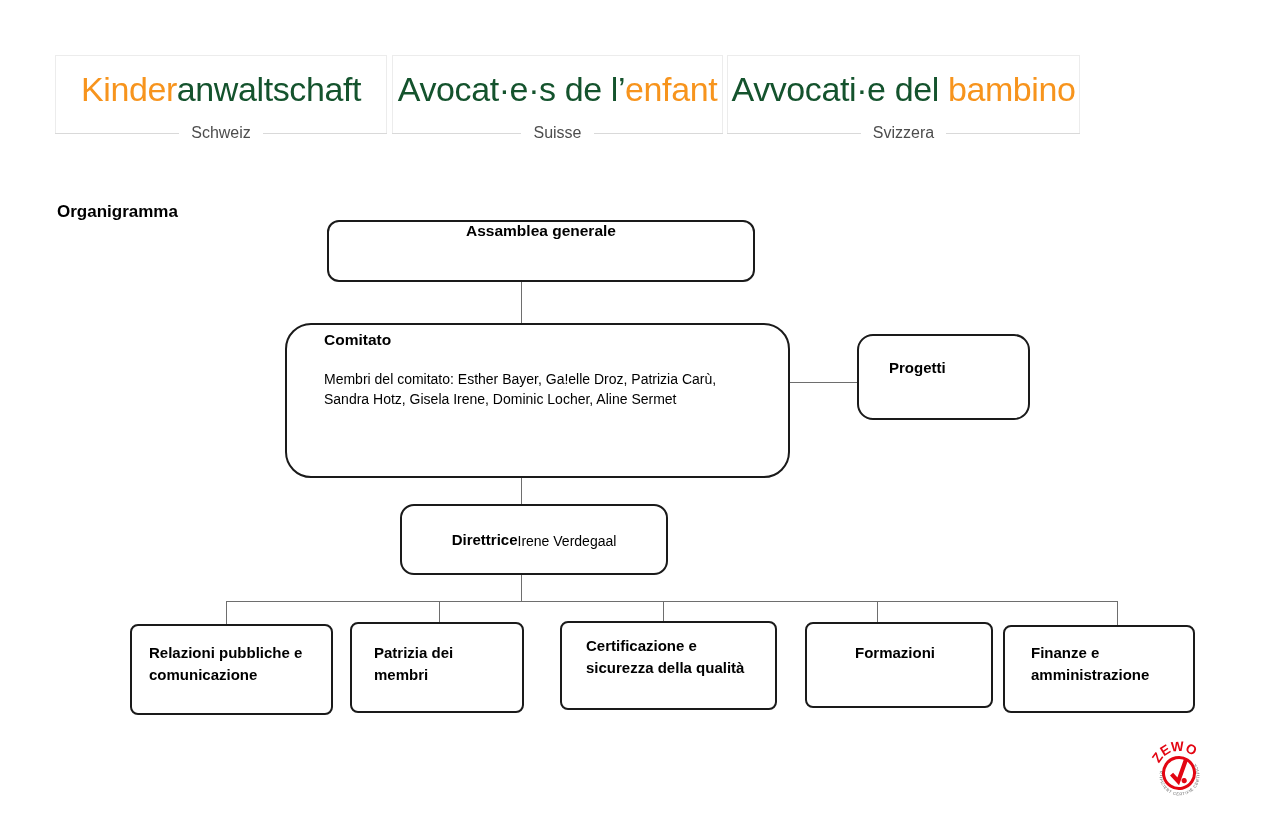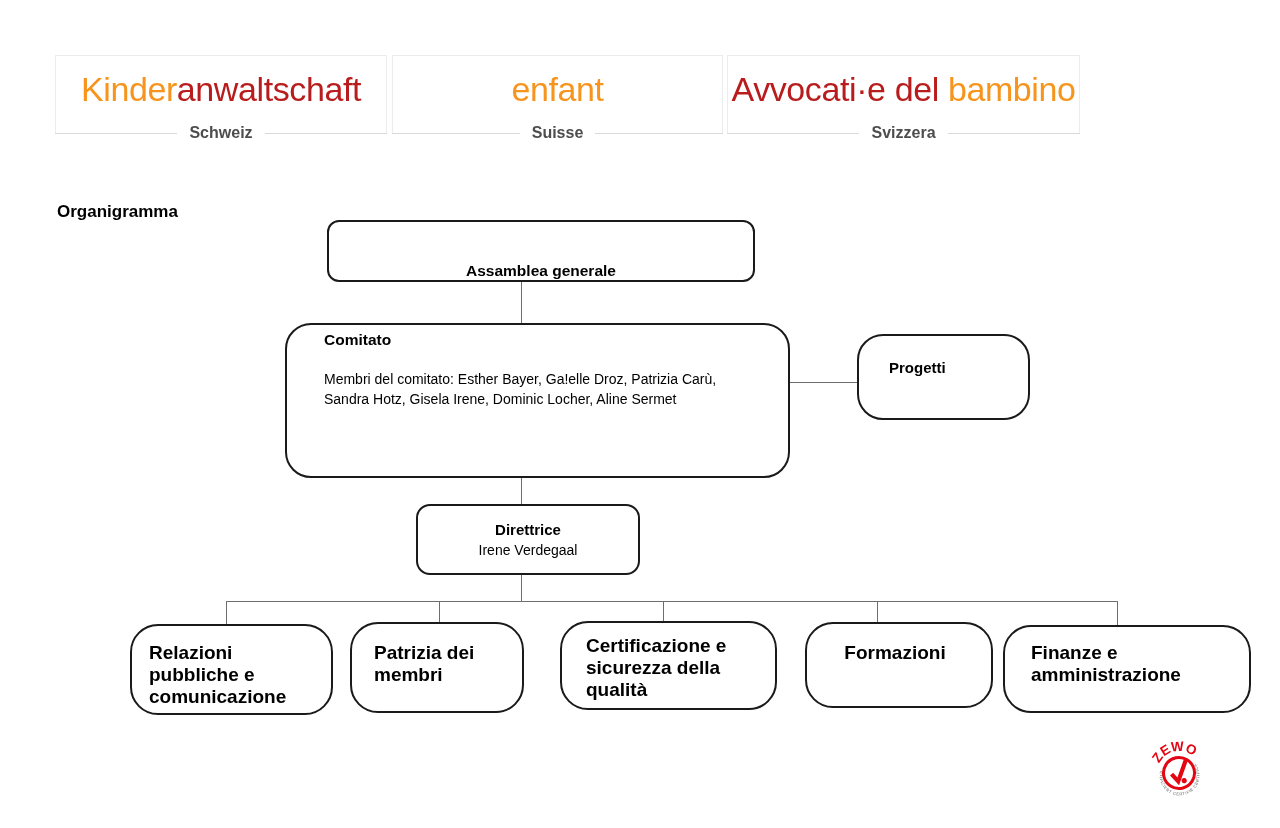--- a/index.html
+++ b/index.html
@@ -14,73 +14,73 @@
     position:absolute; top:55px; height:78px; background:#fff;
     border:1px solid #ececec; border-bottom:none;
   }
   .logo-main {
     display:flex; align-items:center; justify-content:center;
     height:100%; padding-bottom:10px;
     font-size:34px; font-weight:300; color:#58585a; letter-spacing:-0.4px;
     white-space:pre;
   }
   .logo-accent { color:#f7941d; }
-  .logo-plain  { color:#b91c1c; }
+  .logo-plain  { color:#14532d; }
   .logo-sub {
     position:absolute; left:-1px; right:-1px; bottom:-9px;
     display:flex; align-items:center;
-    font-size:16px; color:#4d4d4d;font-weight:bold;
+    font-size:16px; color:#4d4d4d;
   }
   .logo-sub .rule { flex:1; height:1px; background:#d9d9d9; }
   .logo-sub .sub-text { padding:0 12px; white-space:nowrap; }
 
   
   .org-title {
     position:absolute; left:57px; top:202px;
     font-size:17px; font-weight:bold; color:#000;
   }
 
   
   .node {
     position:absolute; background:#fff; border:2px solid #1a1a1a;
     color:#000;
   }
-  .node-center { display:flex; align-items:flex-end; justify-content:center; }
+  .node-center { display:flex; align-items:flex-start; justify-content:center; }
   .node-title { font-weight:bold; font-size:15px; }
 
   #node-assemblea { left:327px; top:220px; width:428px; height:62px; border-radius:12px; }
   #node-assemblea .node-title { font-size:15.5px; }
 
   #node-comitato {
     left:285px; top:323px; width:505px; height:155px; border-radius:26px;
     padding:5px 30px 0 37px; font-size:14px; line-height:20px;
   }
   #node-comitato .node-title { font-size:15.5px; line-height:19px; }
   #node-comitato .para2 { margin-top:20px; }
 
   #node-progetti {
-    left:857px; top:334px; width:173px; height:86px; border-radius:26px;
+    left:857px; top:334px; width:173px; height:86px; border-radius:16px;
     padding:23px 0 0 30px;
   }
 
   #node-direttrice {
-    left:416px; top:504px; width:224px; height:71px; border-radius:14px;
-    display:flex; flex-direction:column; align-items:center; justify-content:center;
+    left:400px; top:504px; width:268px; height:71px; border-radius:14px;
+    display:flex; flex-direction:row; align-items:center; justify-content:center;
     text-align:center; line-height:18px;
   }
   #node-direttrice .person { font-size:14px; margin-top:2px; }
 
   .dept {
-    font-weight:bold; font-size:19px; line-height:22px; border-radius:28px;
+    font-weight:bold; font-size:15px; line-height:22px; border-radius:8px;
   }
   #dept-0 { left:130px;  top:624px; width:203px; height:91px; padding:16px 14px 0 17px; }
   #dept-1 { left:350px;  top:622px; width:174px; height:91px; padding:18px 14px 0 22px; }
   #dept-2 { left:560px;  top:621px; width:217px; height:89px; padding:12px 14px 12px 24px; }
   #dept-3 { left:805px;  top:622px; width:188px; height:86px; padding:18px 14px 0 6px; text-align:center; }
-  #dept-4 { left:1003px; top:625px; width:248px; height:88px; padding:15px 14px 0 26px; }
+  #dept-4 { left:1003px; top:625px; width:192px; height:88px; padding:15px 14px 0 26px; }
 
   
   .cline { position:absolute; background:#6e6e6e; }
   #l-assemblea-comitato   { left:521px; top:282px; width:1px;  height:41px; }
   #l-comitato-progetti    { left:790px; top:382px; width:67px; height:1px;  }
   #l-comitato-direttrice  { left:521px; top:478px; width:1px;  height:26px; }
   #l-direttrice-bus       { left:521px; top:575px; width:1px;  height:26px; }
   #l-bus                  { left:226px; top:601px; width:891px; height:1px; }
   #l-drop-0 { left:226px;  top:601px; width:1px; height:23px; }
   #l-drop-1 { left:439px;  top:601px; width:1px; height:21px; }
@@ -99,21 +99,21 @@
   <div class="logo-box" style="left:55px; width:332px;">
     <div class="logo-main"><span class="logo-accent">Kinder</span><span class="logo-plain">anwaltschaft</span></div>
     <div class="logo-sub">
       <span class="rule"></span>
       <span class="sub-text">Schweiz</span>
       <span class="rule"></span>
     </div>
   </div>
 
   <div class="logo-box" style="left:392px; width:331px;">
-    <div class="logo-main"><span class="logo-accent">enfant</span></div>
+    <div class="logo-main"><span class="logo-plain">Avocat·e·s de l’</span><span class="logo-accent">enfant</span></div>
     <div class="logo-sub">
       <span class="rule"></span>
       <span class="sub-text">Suisse</span>
       <span class="rule"></span>
     </div>
   </div>
 
   <div class="logo-box" style="left:727px; width:353px;">
     <div class="logo-main"><span class="logo-plain">Avvocati·e del </span><span class="logo-accent">bambino</span></div>
     <div class="logo-sub">

